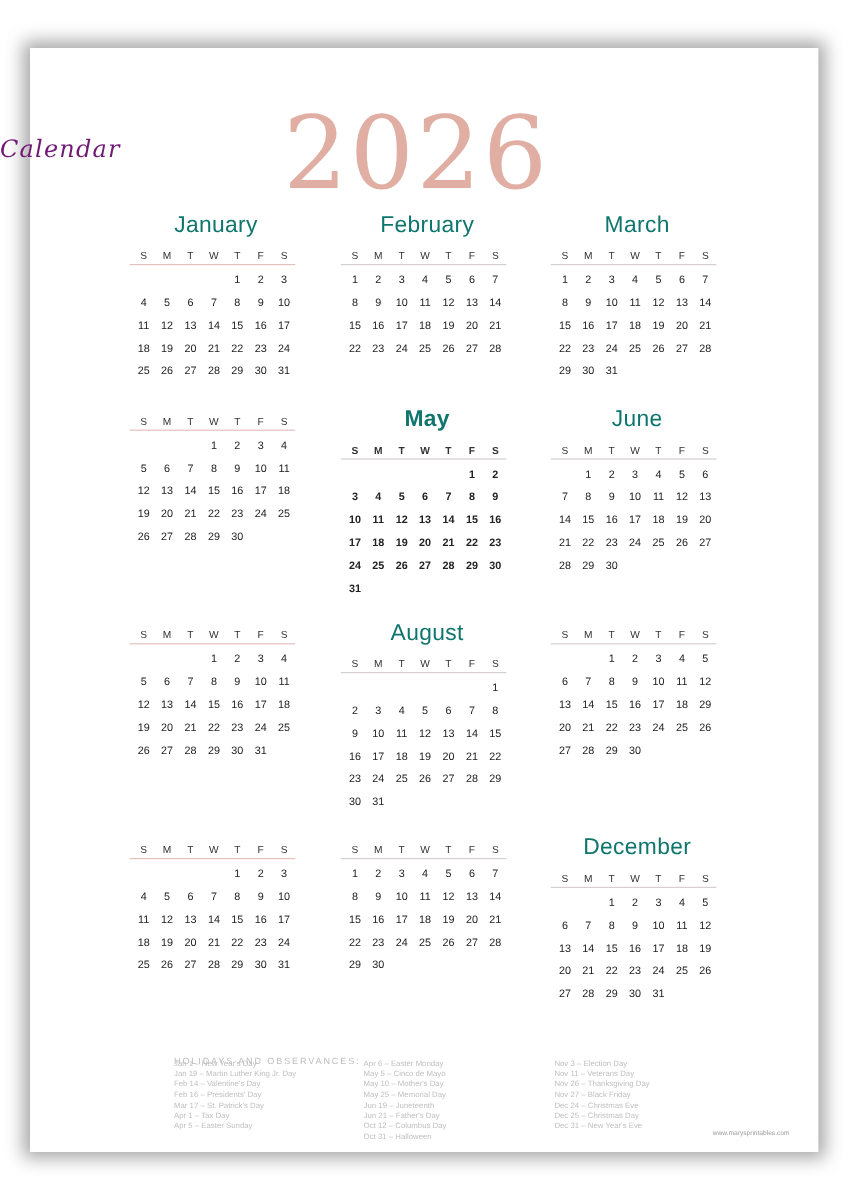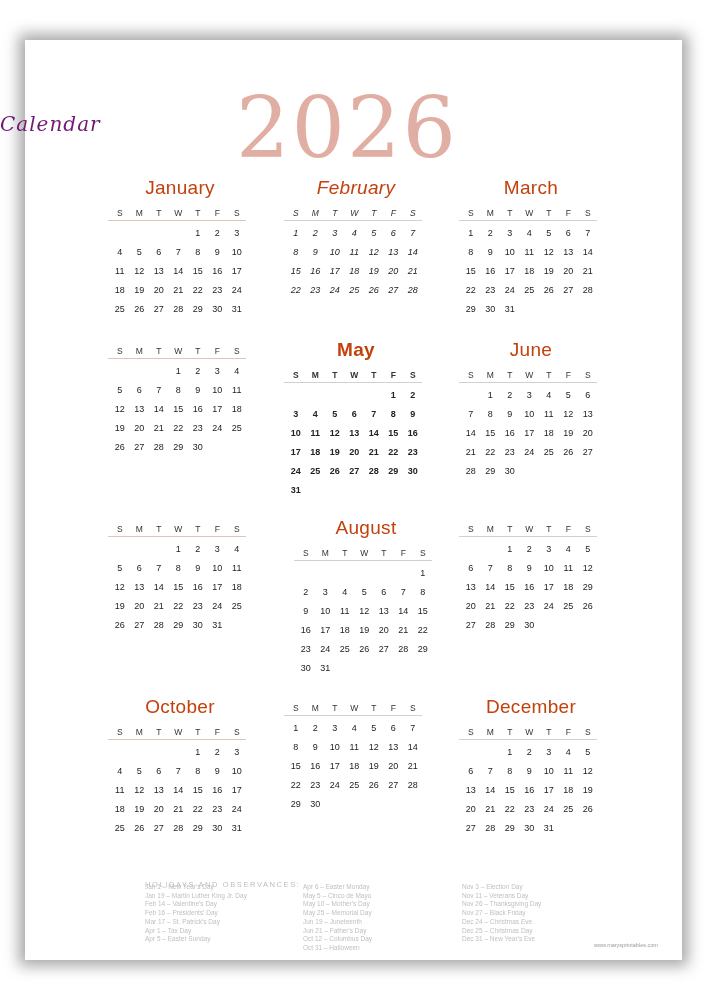--- a/index.html
+++ b/index.html
@@ -22,21 +22,21 @@
   }
   .script {
     position:absolute; left:0; width:561px; top:24px; text-align:left;
     font-family:"DejaVu Serif", serif; font-style:italic; font-size:20px;
     color:#701a75; letter-spacing:1px;
   }
   .month {
     position:absolute; width:140px;
   }
   .month-name {
-    text-align:center; font-size:19px; color:#c2410c; height:24px; line-height:24px;
+    text-align:center; font-size:19px; color:#0f766e; height:24px; line-height:24px;
     letter-spacing:0.3px;
   }
   .wk {
     display:grid; grid-template-columns:repeat(7, 19.5px); margin-top:6px;
     font-size:8.5px; color:#333; height:14px; line-height:14px;
   }
   .wk span, .days span { text-align:center; }
   .rule { height:1px; background:#d7cfcf; width:138px; margin:0 0 3px -2px; }
   .rule.pink { background:#e3c1bd; }
   .days {
@@ -103,21 +103,21 @@
         <span>24</span>
         <span>25</span>
         <span>26</span>
         <span>27</span>
         <span>28</span>
         <span>29</span>
         <span>30</span>
         <span>31</span>
       </div>
     </div>
-    <div class="month" style="left: 286px; top: 176px; font-style: italic;">
+    <div class="month" style="left: 286px; top: 176px;">
       <div class="month-name">February</div>
       <div class="wk">
         <span>S</span>
         <span>M</span>
         <span>T</span>
         <span>W</span>
         <span>T</span>
         <span>F</span>
         <span>S</span>
       </div>
@@ -384,21 +384,21 @@
         <span>24</span>
         <span>25</span>
         <span>26</span>
         <span>27</span>
         <span>28</span>
         <span>29</span>
         <span>30</span>
         <span>31</span>
       </div>
     </div>
-    <div class="month" style="left: 286px; top: 516px; margin-left: 10px;">
+    <div class="month" style="left: 286px; top: 516px;">
       <div class="month-name">August</div>
       <div class="wk">
         <span>S</span>
         <span>M</span>
         <span>T</span>
         <span>W</span>
         <span>T</span>
         <span>F</span>
         <span>S</span>
       </div>
@@ -483,21 +483,20 @@
         <span>24</span>
         <span>25</span>
         <span>26</span>
         <span>27</span>
         <span>28</span>
         <span>29</span>
         <span>30</span>
       </div>
     </div>
     <div class="month" style="left: 110px; top: 695px;">
-      <div class="month-name">October</div>
       <div class="wk">
         <span>S</span>
         <span>M</span>
         <span>T</span>
         <span>W</span>
         <span>T</span>
         <span>F</span>
         <span>S</span>
       </div>
       <div class="rule pink"></div>

